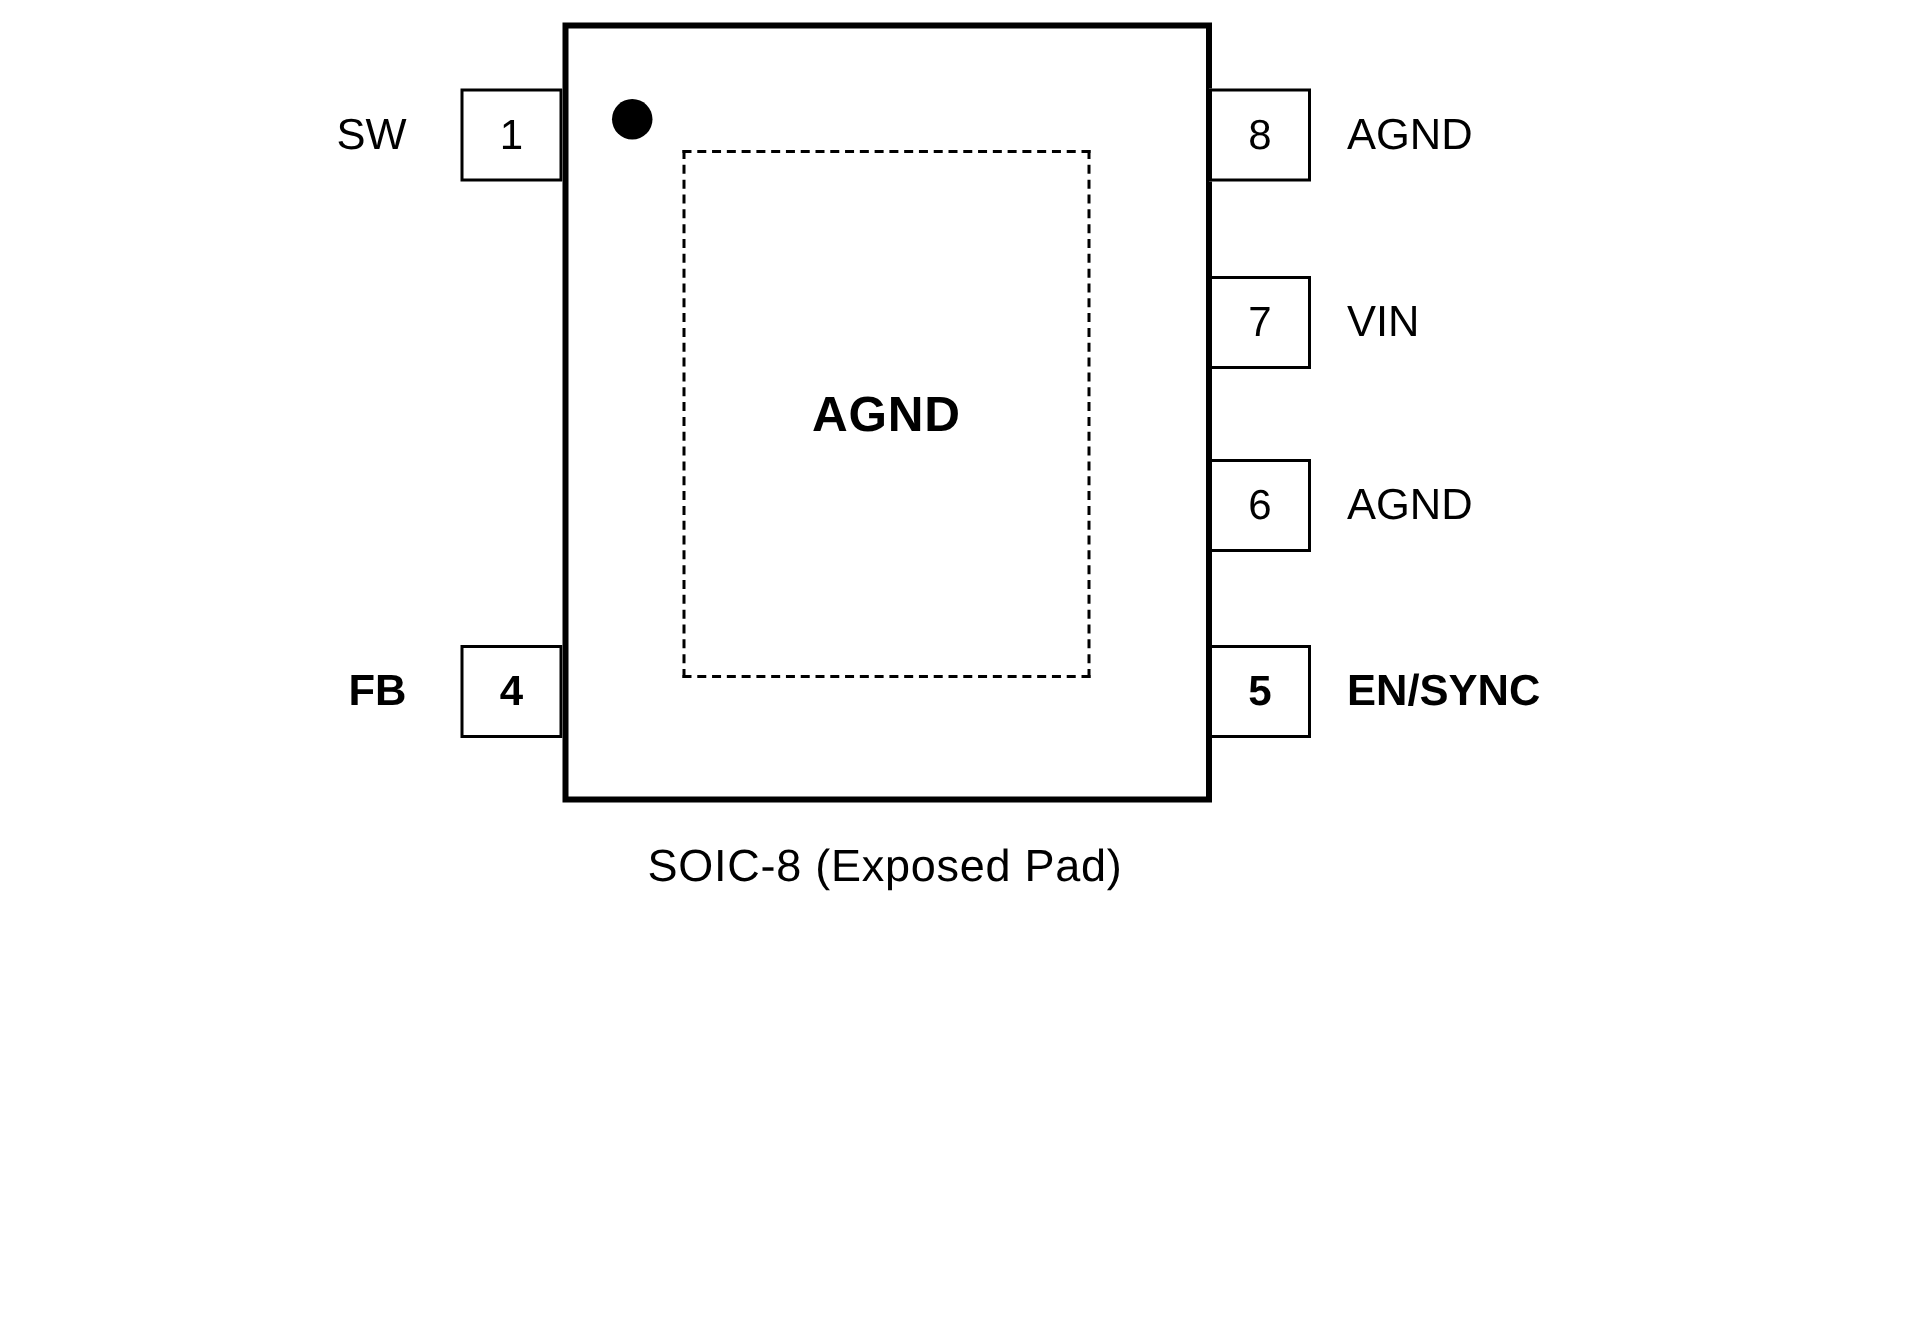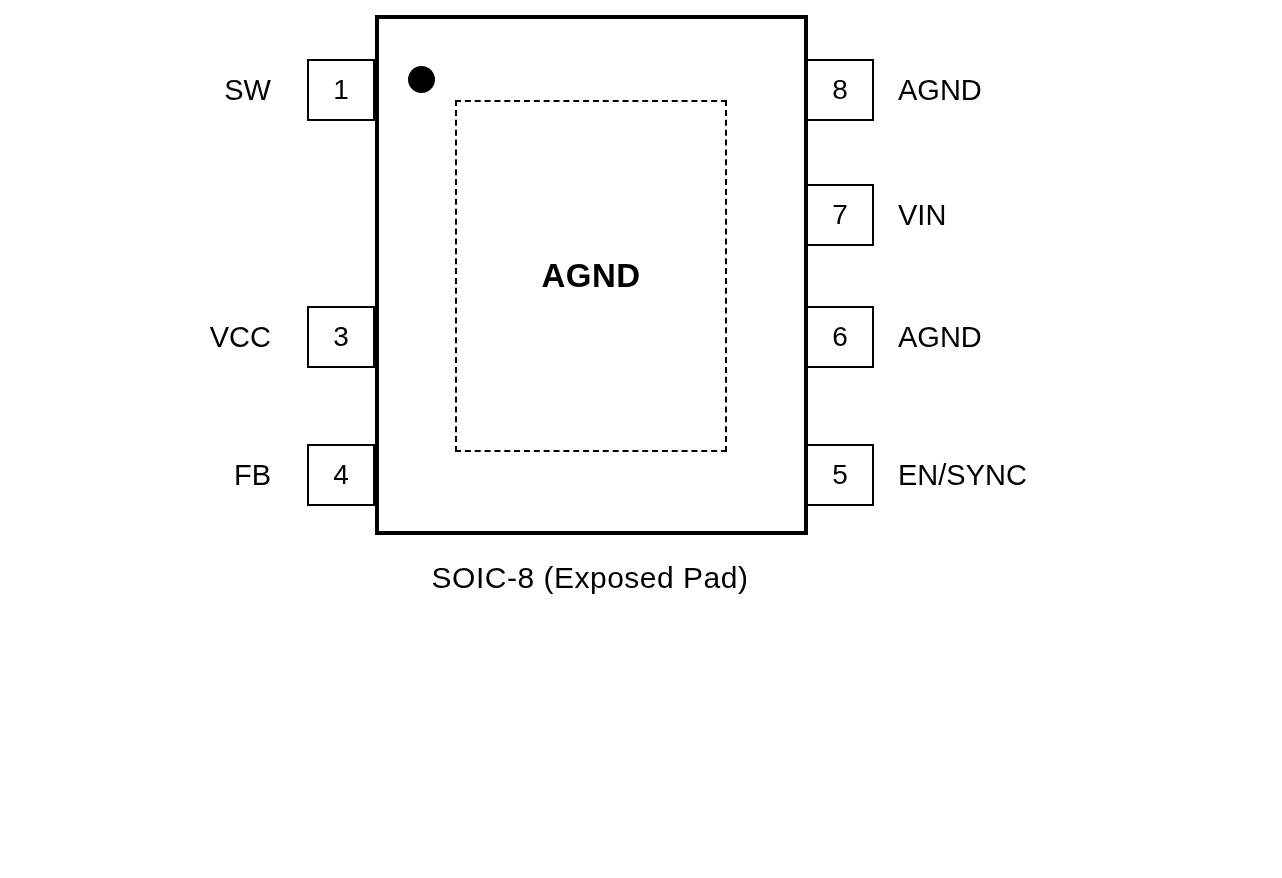--- a/index.html
+++ b/index.html
@@ -66,21 +66,21 @@
     }
     .pin-row.right {
       left: 806px;
       width: 320px;
       justify-content: flex-start;
       gap: 24px;
     }
     .row-1 { top: 59px; }
     .row-2 { top: 184px; }
     .row-3 { top: 306px; }
-    .row-4 { top: 444px; }
+    .row-4 { top: 430px; font-weight: bold; }
     .pin-box {
       width: 64px;
       height: 58px;
       border: 2px solid #000000;
       background: #ffffff;
       display: flex;
       align-items: center;
       justify-content: center;
       font-size: 28px;
       flex: 0 0 auto;
@@ -112,26 +112,20 @@
   <div class="exposed-pad">
     <span class="exposed-pad-label">AGND</span>
   </div>
 
   <div class="pin-row left row-1">
     <span class="pin-name">SW</span>
     <div class="pin-box">
       <span>1</span>
     </div>
   </div>
-  <div class="pin-row left row-3">
-    <span class="pin-name">VCC</span>
-    <div class="pin-box">
-      <span>3</span>
-    </div>
-  </div>
   <div class="pin-row left row-4">
     <span class="pin-name">FB</span>
     <div class="pin-box">
       <span>4</span>
     </div>
   </div>
 
   <div class="pin-row right row-1">
     <div class="pin-box">
       <span>8</span>

